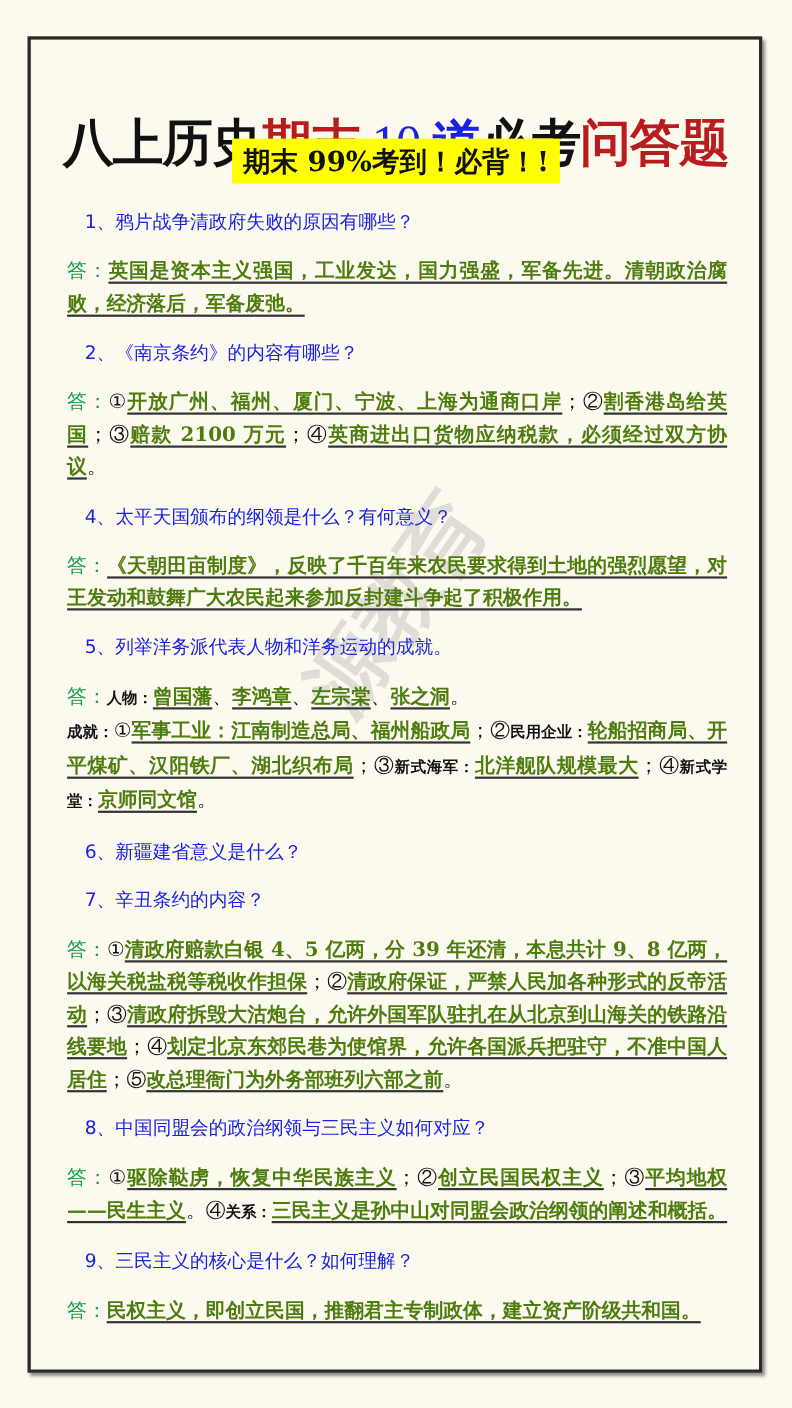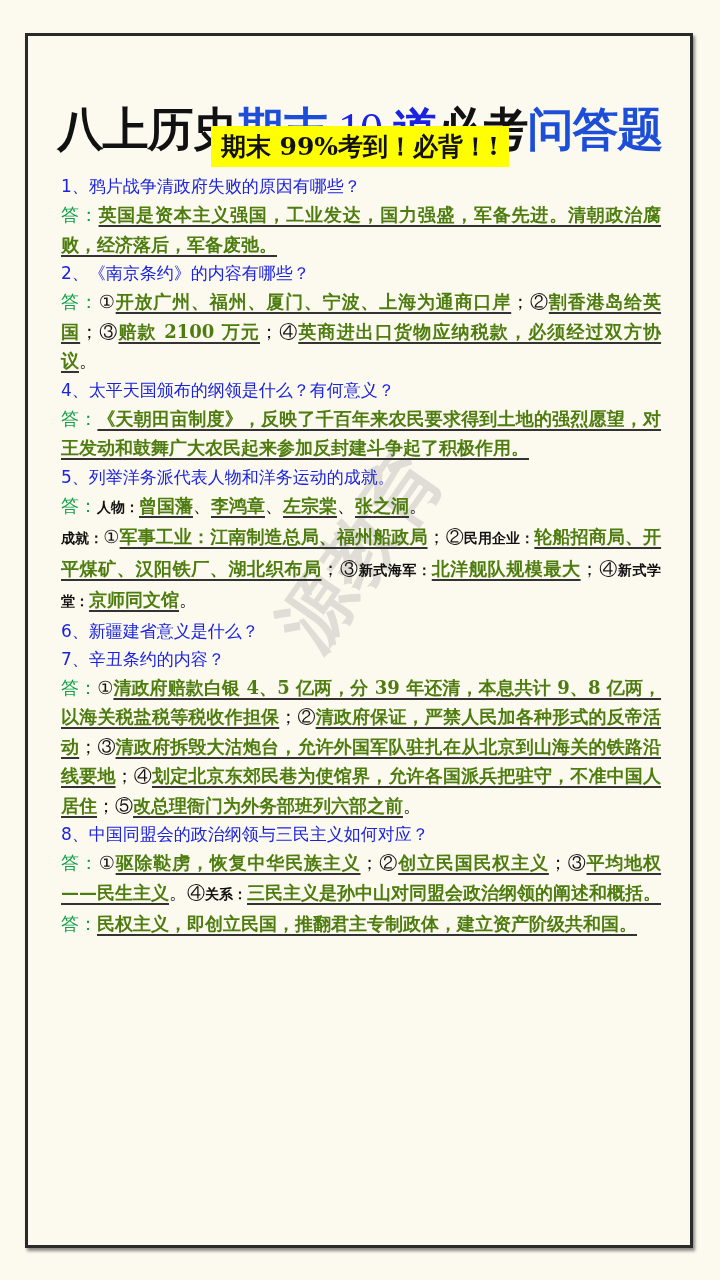--- a/index.html
+++ b/index.html
@@ -24,21 +24,21 @@
     left: 0; right: 0; top: 70px;
     text-align: center;
     font-family: "DejaVu Serif", serif;
     font-weight: bold;
     font-size: 46px;
     line-height: 56px;
     letter-spacing: -1px;
     white-space: nowrap;
   }
   .title .c-black { color: #111111; }
-  .title .c-red { color: #1d4ed8; }
+  .title .c-red { color: #b91c1c; }
   .title .c-blue { color: #1a23e0; }
   .title .num { font-family: "Liberation Serif", serif; font-weight: normal; }
   .subtitle-wrap {
     position: absolute; left: 0; right: 0; top: 126px;
     text-align: center;
   }
   .subtitle {
     display: inline-block;
     background: #ffff00;
     color: #111;
@@ -50,21 +50,21 @@
   }
   .content {
     position: absolute;
     left: 61px; top: 172px;
     width: 600px;
   }
   .q {
     color: #1a23e0;
     font-size: 17px;
     line-height: 28px;
-    margin: 0;
+    margin: 16px;
   }
   .a {
     font-size: 18px;
     line-height: 29.5px;
     margin: 0;
     text-align: justify;
     font-family: "DejaVu Serif", serif;
   }
   .a .lbl {
     color: #11a04a;
@@ -134,15 +134,16 @@
     </div>
     <div>
       <p class="q">7、辛丑条约的内容？</p>
       <p class="a"><span class="lbl">答：</span><span class="p">①</span><span class="u">清政府赔款白银 4、5 亿两，分 39 年还清，本息共计 9、8 亿两，以海关税盐税等税收作担保</span><span class="p">；②</span><span class="u">清政府保证，严禁人民加各种形式的反帝活动</span><span class="p">；③</span><span class="u">清政府拆毁大沽炮台，允许外国军队驻扎在从北京到山海关的铁路沿线要地</span><span class="p">；④</span><span class="u">划定北京东郊民巷为使馆界，允许各国派兵把驻守，不准中国人居住</span><span class="p">；⑤</span><span class="u">改总理衙门为外务部班列六部之前</span><span class="p">。</span></p>
     </div>
     <div>
       <p class="q">8、中国同盟会的政治纲领与三民主义如何对应？</p>
       <p class="a"><span class="lbl">答：</span><span class="p">①</span><span class="u">驱除鞑虏，恢复中华民族主义</span><span class="p">；②</span><span class="u">创立民国民权主义</span><span class="p">；③</span><span class="u">平均地权——民生主义</span><span class="p">。④</span><span class="k">关系：</span><span class="u">三民主义是孙中山对同盟会政治纲领的阐述和概括。</span></p>
     </div>
     <div>
+      <p class="q">9、三民主义的核心是什么？如何理解？</p>
       <p class="a"><span class="lbl">答：</span><span class="u">民权主义，即创立民国，推翻君主专制政体，建立资产阶级共和国。</span></p>
     </div>
   </div>
 
 </body></html>

